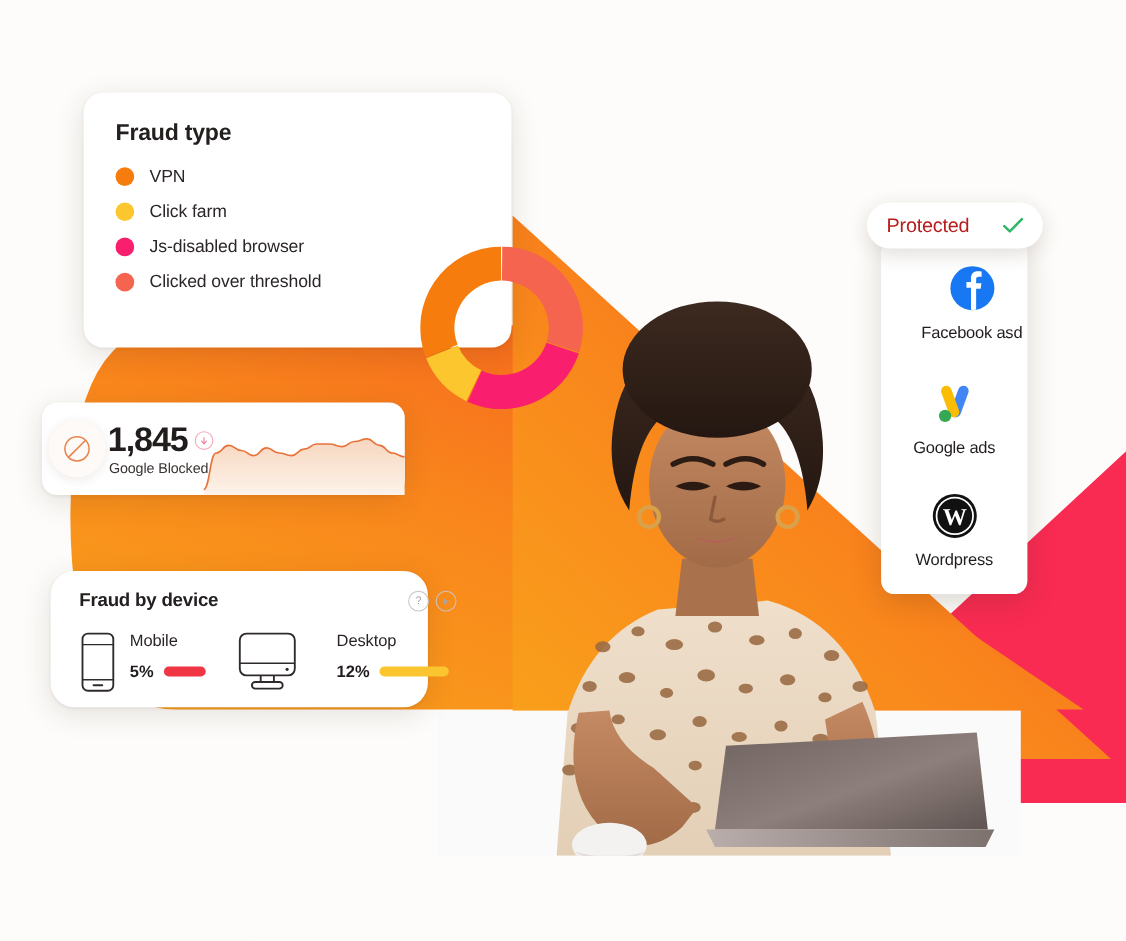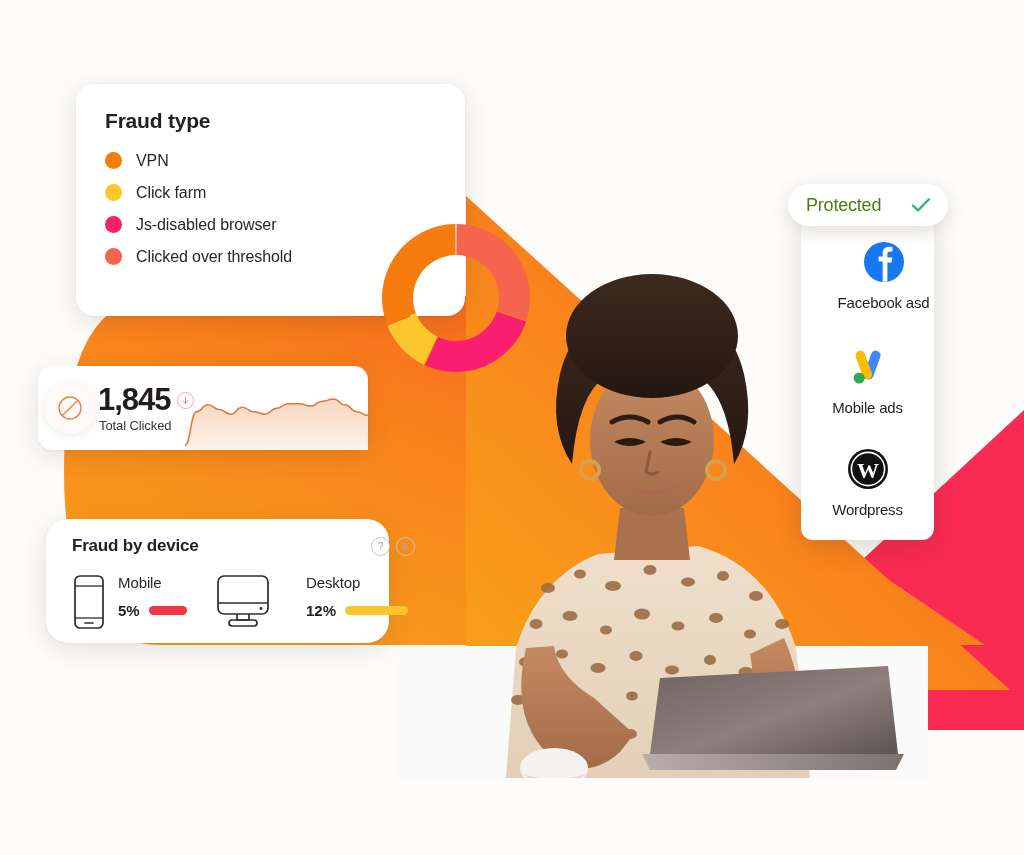--- a/index.html
+++ b/index.html
@@ -89,21 +89,21 @@
   .device-bar { margin-left: 9px; height: 9px; border-radius: 5px; }
 
   
   #protected-pill {
     position: absolute; left: 788px; top: 184px; width: 160px; height: 42px;
     background: #ffffff; border-radius: 21px;
     box-shadow: 0 5px 18px rgba(60,40,20,0.16);
     display: flex; align-items: center; z-index: 3;
   }
   #protected-label {
-    margin-left: 18px; font-size: 18px; color: #4d7c0f; letter-spacing: -0.2px;
+    margin-left: 18px; font-size: 18px; color: #b91c1c; letter-spacing: -0.2px;
   }
   #protected-check { margin-left: auto; margin-right: 17px; display: flex; }
   #protected-card {
     left: 801px; top: 218px; width: 133px; height: 322px; border-radius: 12px;
     box-shadow: 0 8px 26px rgba(60,40,20,0.17);
     z-index: 2;
   }
   .platform {
     position: absolute; left: 0; width: 133px;
     display: flex; flex-direction: column; align-items: center;
@@ -286,21 +286,21 @@
     </div>
     <div id="blocked-value-row">
       <span id="blocked-value">1,845</span>
       <span id="blocked-trend">
         <svg width="9" height="9" viewBox="0 0 10 10">
           <line x1="5" y1="1.6" x2="5" y2="8" stroke="#ea7e9b" stroke-width="1.1"></line>
           <path d="M2.6 5.6 L5 8.4 L7.4 5.6" fill="none" stroke="#ea7e9b" stroke-width="1.1" stroke-linecap="round" stroke-linejoin="round"></path>
         </svg>
       </span>
     </div>
-    <div id="blocked-caption">Total Clicked</div>
+    <div id="blocked-caption">Google Blocked</div>
   </div>
 
   <svg id="sparkline" viewBox="0 0 183 57" preserveAspectRatio="none">
     <path id="spark-fill" fill="url(#gradSpark)" d="M0 52.083333333333336 C5.71875 52.083333333333336 5.71875 18.83333333333333 11.4375 18.83333333333333 C17.15625 18.83333333333333 17.15625 11.833333333333336 22.875 11.833333333333336 C28.59375 11.833333333333336 28.59375 16.5 34.3125 16.5 C40.03125 16.5 40.03125 21.166666666666664 45.75 21.166666666666664 C51.46875 21.166666666666664 51.46875 14.166666666666664 57.1875 14.166666666666664 C62.90625 14.166666666666664 62.90625 18.83333333333333 68.625 18.83333333333333 C74.34375 18.83333333333333 74.34375 21.166666666666664 80.0625 21.166666666666664 C85.78125 21.166666666666664 85.78125 15.333333333333336 91.5 15.333333333333336 C97.21875 15.333333333333336 97.21875 10.666666666666664 102.9375 10.666666666666664 C108.65625 10.666666666666664 108.65625 10.666666666666664 114.375 10.666666666666664 C120.09375 10.666666666666664 120.09375 13 125.8125 13 C131.53125 13 131.53125 8.333333333333336 137.25 8.333333333333336 C142.96875 8.333333333333336 142.96875 6 148.6875 6 C154.40625 6 154.40625 11.833333333333336 160.125 11.833333333333336 C165.84375 11.833333333333336 165.84375 18.83333333333333 171.5625 18.83333333333333 C177.28125 18.83333333333333 177.28125 22.333333333333336 183 22.333333333333336 L183 57 L0 57 Z"></path>
     <path id="spark-line" fill="none" stroke="#e8733a" stroke-width="1.5" stroke-linejoin="round" d="M0 52.083333333333336 C5.71875 52.083333333333336 5.71875 18.83333333333333 11.4375 18.83333333333333 C17.15625 18.83333333333333 17.15625 11.833333333333336 22.875 11.833333333333336 C28.59375 11.833333333333336 28.59375 16.5 34.3125 16.5 C40.03125 16.5 40.03125 21.166666666666664 45.75 21.166666666666664 C51.46875 21.166666666666664 51.46875 14.166666666666664 57.1875 14.166666666666664 C62.90625 14.166666666666664 62.90625 18.83333333333333 68.625 18.83333333333333 C74.34375 18.83333333333333 74.34375 21.166666666666664 80.0625 21.166666666666664 C85.78125 21.166666666666664 85.78125 15.333333333333336 91.5 15.333333333333336 C97.21875 15.333333333333336 97.21875 10.666666666666664 102.9375 10.666666666666664 C108.65625 10.666666666666664 108.65625 10.666666666666664 114.375 10.666666666666664 C120.09375 10.666666666666664 120.09375 13 125.8125 13 C131.53125 13 131.53125 8.333333333333336 137.25 8.333333333333336 C142.96875 8.333333333333336 142.96875 6 148.6875 6 C154.40625 6 154.40625 11.833333333333336 160.125 11.833333333333336 C165.84375 11.833333333333336 165.84375 18.83333333333333 171.5625 18.83333333333333 C177.28125 18.83333333333333 177.28125 22.333333333333336 183 22.333333333333336"></path>
   </svg>
 
   <div class="card" id="fraud-device-card">
     <div class="card-title">Fraud by device</div>
     <div class="circle-btn" id="help-btn">
@@ -367,21 +367,21 @@
     </div>
 
     <div class="platform" id="platform-1">
       <span class="platform-logo">
         <svg width="44" height="44" viewBox="0 0 44 44">
           <rect x="21.5" y="5" width="9.6" height="30" rx="4.8" fill="#4285f4" transform="rotate(20 26.3 20)"></rect>
           <rect x="13" y="5" width="9.6" height="30" rx="4.8" fill="#fbbc04" transform="rotate(-20 17.8 20)"></rect>
           <circle cx="13.2" cy="33" r="5.6" fill="#34a853"></circle>
         </svg>
       </span>
-      <span class="platform-name">Mobile ads</span>
+      <span class="platform-name">Google ads</span>
     </div>
 
     <div class="platform" id="platform-2">
       <span class="platform-logo">
         <svg width="44" height="44" viewBox="0 0 44 44">
           <circle cx="22" cy="22" r="20" fill="#111111"></circle>
           <circle cx="22" cy="22" r="16.6" fill="none" stroke="#ffffff" stroke-width="1.6"></circle>
           <text x="22" y="30.5" text-anchor="middle" font-family="'Liberation Serif', serif" font-size="22" font-weight="bold" fill="#ffffff">W</text>
         </svg>
       </span>

